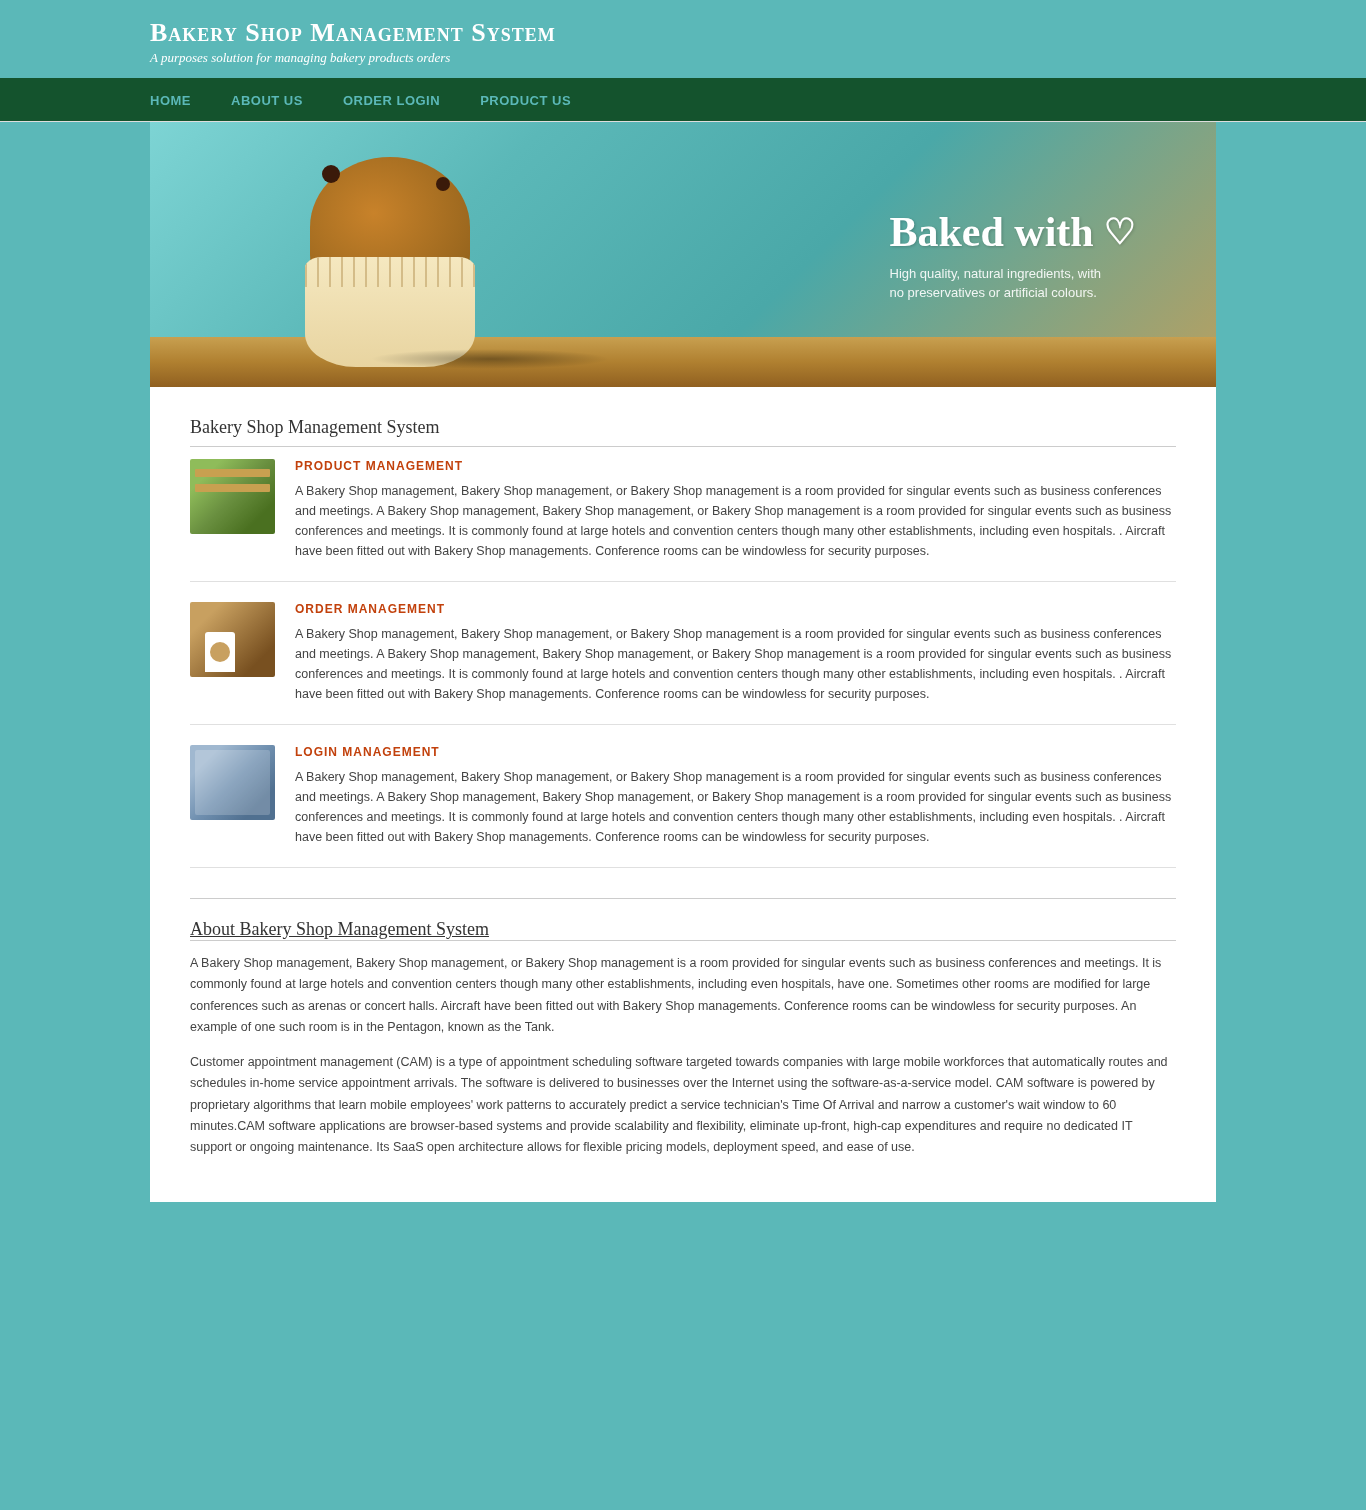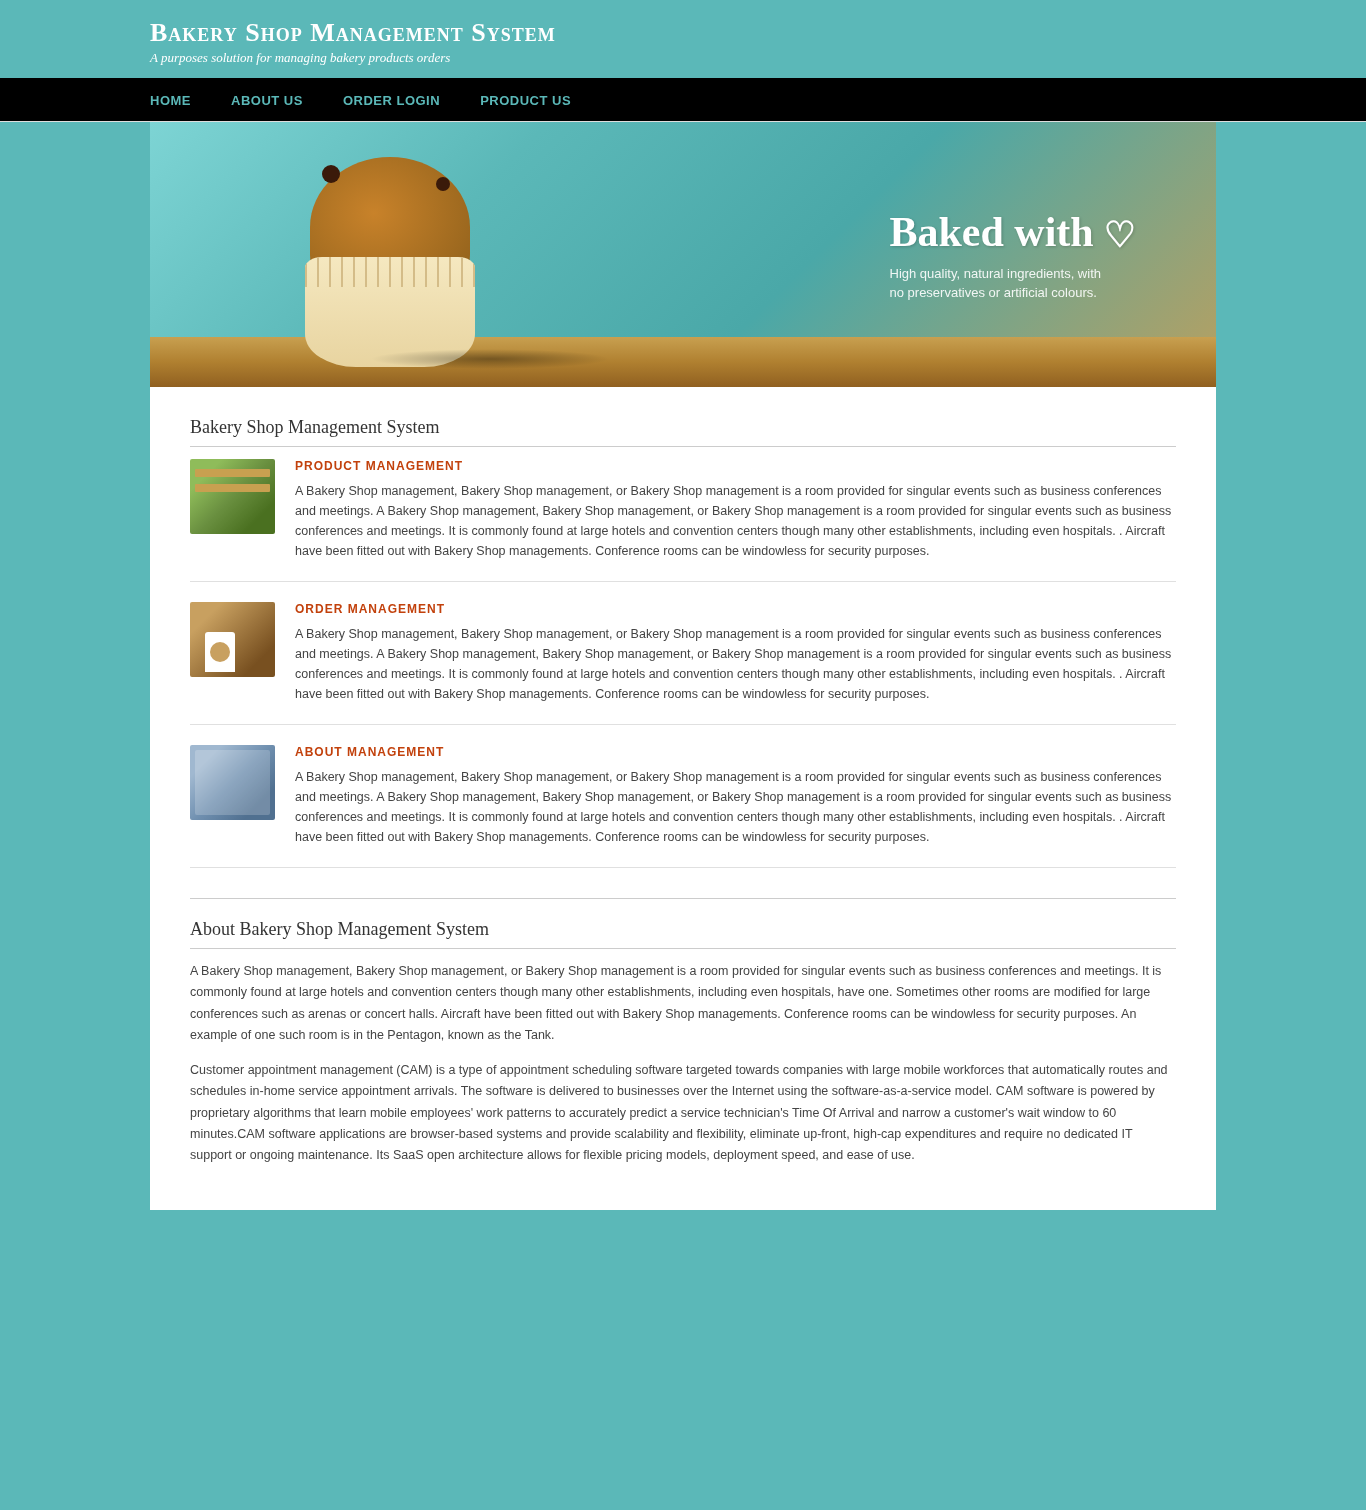--- a/index.html
+++ b/index.html
@@ -23,21 +23,21 @@
     }
     .site-subtitle {
       font-size: 13px;
       color: white;
       margin-top: 2px;
       font-style: italic;
     }
 
     
     .nav-bar {
-      background-color: #000000;
+      background-color: #14532d;
       padding: 8px 150px;
       display: flex;
       align-items: center;
       height: 44px;
       border-bottom: 1px solid #ddd;
     }
     .nav-links {
       display: flex;
       gap: 40px;
       list-style: none;
@@ -150,21 +150,21 @@
       transform: translateY(-50%);
       color: white;
       text-align: left;
     }
     .hero-headline {
       font-size: 42px;
       font-weight: bold;
       font-family: Georgia, serif;
       text-shadow: 1px 1px 3px rgba(0,0,0,0.2);
       display: flex;
-      align-items: flex-end;
+      align-items: center;
       gap: 10px;
     }
     .hero-heart {
       font-size: 36px;
       color: white;
     }
     .hero-subtext {
       font-size: 13px;
       color: rgba(255,255,255,0.9);
       margin-top: 8px;
@@ -295,22 +295,22 @@
     .about-section {
       margin-top: 30px;
       padding-top: 20px;
       border-top: 1px solid #ccc;
     }
     .about-title {
       font-size: 18px;
       color: #333;
       font-weight: normal;
       margin-bottom: 12px;
-      padding-bottom: 8px;
       border-bottom: 1px solid #ccc;
+      text-decoration: underline;
     }
     .about-text {
       font-size: 12.5px;
       color: #444;
       line-height: 1.7;
       font-family: Arial, sans-serif;
       margin-bottom: 14px;
     }
   </style>
 </head>
@@ -381,21 +381,21 @@
         <div class="feature-title">ORDER MANAGEMENT</div>
         <div class="feature-text">A Bakery Shop management, Bakery Shop management, or Bakery Shop management is a room provided for singular events such as business conferences and meetings. A Bakery Shop management, Bakery Shop management, or Bakery Shop management is a room provided for singular events such as business conferences and meetings. It is commonly found at large hotels and convention centers though many other establishments, including even hospitals. . Aircraft have been fitted out with Bakery Shop managements. Conference rooms can be windowless for security purposes.</div>
       </div>
     </div>
 
     <div class="feature-item">
       <div class="feature-image">
         <div class="img-login"></div>
       </div>
       <div class="feature-content">
-        <div class="feature-title">ABOUT MANAGEMENT</div>
+        <div class="feature-title">LOGIN MANAGEMENT</div>
         <div class="feature-text">A Bakery Shop management, Bakery Shop management, or Bakery Shop management is a room provided for singular events such as business conferences and meetings. A Bakery Shop management, Bakery Shop management, or Bakery Shop management is a room provided for singular events such as business conferences and meetings. It is commonly found at large hotels and convention centers though many other establishments, including even hospitals. . Aircraft have been fitted out with Bakery Shop managements. Conference rooms can be windowless for security purposes.</div>
       </div>
     </div>
 
     <div class="about-section">
       <h2 class="about-title">About Bakery Shop Management System</h2>
       <p class="about-text">A Bakery Shop management, Bakery Shop management, or Bakery Shop management is a room provided for singular events such as business conferences and meetings. It is commonly found at large hotels and convention centers though many other establishments, including even hospitals, have one. Sometimes other rooms are modified for large conferences such as arenas or concert halls. Aircraft have been fitted out with Bakery Shop managements. Conference rooms can be windowless for security purposes. An example of one such room is in the Pentagon, known as the Tank.</p>
       <p class="about-text">Customer appointment management (CAM) is a type of appointment scheduling software targeted towards companies with large mobile workforces that automatically routes and schedules in-home service appointment arrivals. The software is delivered to businesses over the Internet using the software-as-a-service model. CAM software is powered by proprietary algorithms that learn mobile employees' work patterns to accurately predict a service technician's Time Of Arrival and narrow a customer's wait window to 60 minutes.CAM software applications are browser-based systems and provide scalability and flexibility, eliminate up-front, high-cap expenditures and require no dedicated IT support or ongoing maintenance. Its SaaS open architecture allows for flexible pricing models, deployment speed, and ease of use.</p>
     </div>
 

